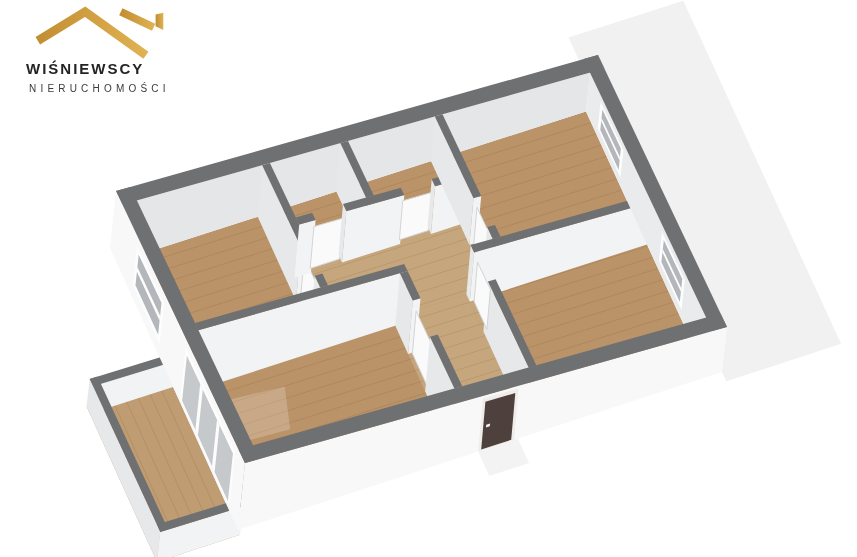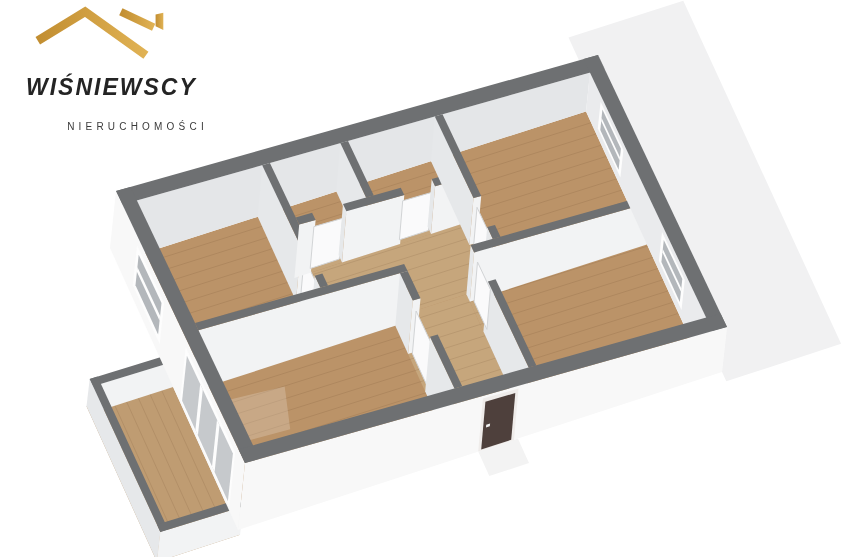--- a/index.html
+++ b/index.html
@@ -1,22 +1,22 @@
 <!DOCTYPE html>
 <html><head>
 <meta charset="utf-8">
 <style>
   html,body{margin:0;padding:0;background:#ffffff;}
   .canvas{position:relative;width:857px;height:557px;overflow:hidden;background:#ffffff;
           font-family:"Liberation Sans", sans-serif;}
   #scene{position:absolute;left:0;top:0;}
   .logo{position:absolute;left:26px;top:4px;width:220px;z-index:5;}
   .logo-icon{display:block;margin-left:6px;}
-  .logo-title{font-size:23px;font-weight:600;letter-spacing:2px;color:#242424;margin-top:14px;white-space:nowrap;font-style:italic;}
-  .logo-subtitle{font-size:10px;font-weight:400;letter-spacing:4.2px;color:#3a3a3a;margin-top:20px;margin-left:3px;white-space:nowrap;text-align:center;}
+  .logo-title{font-size:15px;font-weight:600;letter-spacing:2px;color:#242424;margin-top:0;white-space:nowrap;}
+  .logo-subtitle{font-size:10px;font-weight:400;letter-spacing:4.2px;color:#3a3a3a;margin-top:6px;margin-left:3px;white-space:nowrap;}
 </style>
 </head>
 <body>
 
 <div class="canvas">
   <svg id="scene" width="857" height="557" viewBox="0 0 857 557" xmlns="http://www.w3.org/2000/svg">
       <defs>
         <pattern id="woodRoom" patternUnits="userSpaceOnUse" width="120" height="24" patternTransform="matrix(0.48956,-0.15413,0.21235,0.46782,110,248)">
           <rect width="120" height="24" fill="#bb9368"></rect>
           <rect width="120" height="1.8" fill="rgba(80,50,25,0.12)"></rect>

